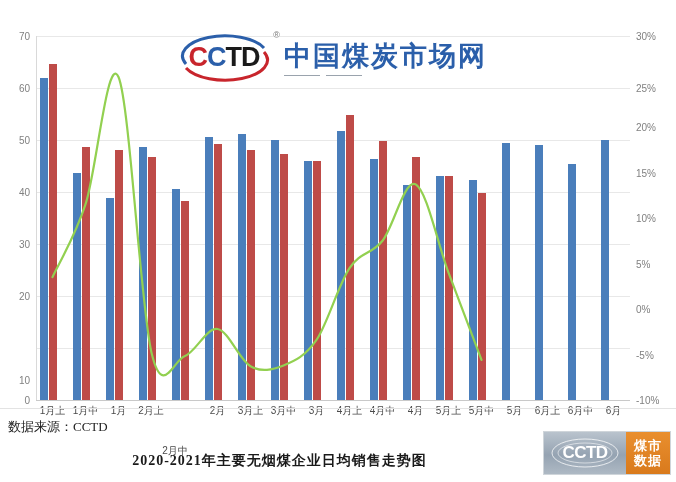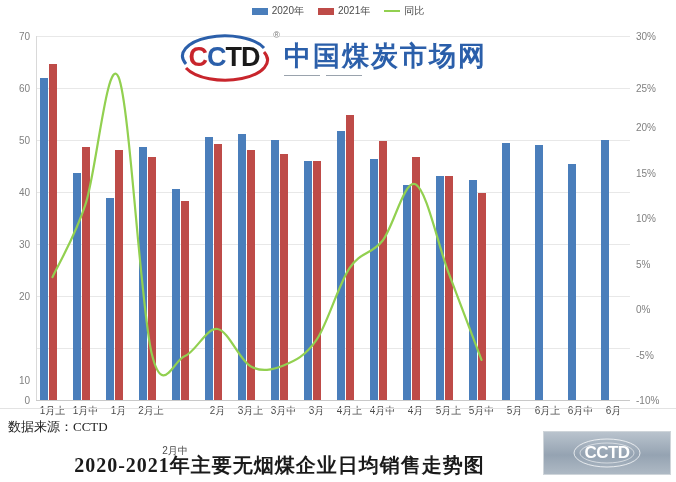--- a/index.html
+++ b/index.html
@@ -234,21 +234,21 @@
     color: #222;
   }
   .chart-title {
     position: absolute;
     left: 0;
     top: 452px;
     width: 559px;
     text-align: center;
     font-family: "Liberation Serif", serif;
     font-weight: bold;
-    font-size: 20px;
+    font-size: 14px;
     color: #1a1a1a;
     letter-spacing: 1px;
   }
   .badge {
     position: absolute;
     left: 543px;
     top: 431px;
     width: 126px;
     height: 42px;
     display: flex;
@@ -282,34 +282,20 @@
     font-size: 13px;
     line-height: 15px;
     letter-spacing: 1px;
   }
 </style>
 </head>
 <body>
 
 <div id="root">
 
-  <div class="legend">
-    <div class="legend-item">
-      <span class="legend-swatch" style="background:#4a7ebb"></span>
-      <span class="legend-label">2020年</span>
-    </div>
-    <div class="legend-item">
-      <span class="legend-swatch" style="background:#be4b48"></span>
-      <span class="legend-label">2021年</span>
-    </div>
-    <div class="legend-item">
-      <span class="legend-swatch line" style="background:#92d050"></span>
-      <span class="legend-label">同比</span>
-    </div>
-  </div>
 
   <div class="plot-wrap">
     <div class="plot" id="gridlayer">
         <div class="gridline" style="top: 312px;"></div>
         <div class="gridline" style="top: 260px;"></div>
         <div class="gridline" style="top: 208px;"></div>
         <div class="gridline" style="top: 156px;"></div>
         <div class="gridline" style="top: 104px;"></div>
         <div class="gridline" style="top: 52px;"></div>
         <div class="gridline" style="top: 0px;"></div>
@@ -455,15 +441,19 @@
   <div class="chart-title">2020-2021年主要无烟煤企业日均销售走势图</div>
 
   <div class="badge">
     <div class="badge-left">
       <svg width="100%" height="42" viewBox="0 0 82 42" style="position:absolute;left:0;top:0">
         <ellipse cx="41" cy="21" rx="33" ry="14" fill="none" stroke="#ffffff" stroke-width="1" opacity="0.75"></ellipse>
         <ellipse cx="41" cy="21" rx="27" ry="10" fill="none" stroke="#ffffff" stroke-width="1" opacity="0.55"></ellipse>
       </svg>
       <div class="badge-cctd">CCTD</div>
     </div>
+    <div class="badge-right">
+      <span>煤市</span>
+      <span>数据</span>
+    </div>
   </div>
 
 </div>
 
 </body></html>

